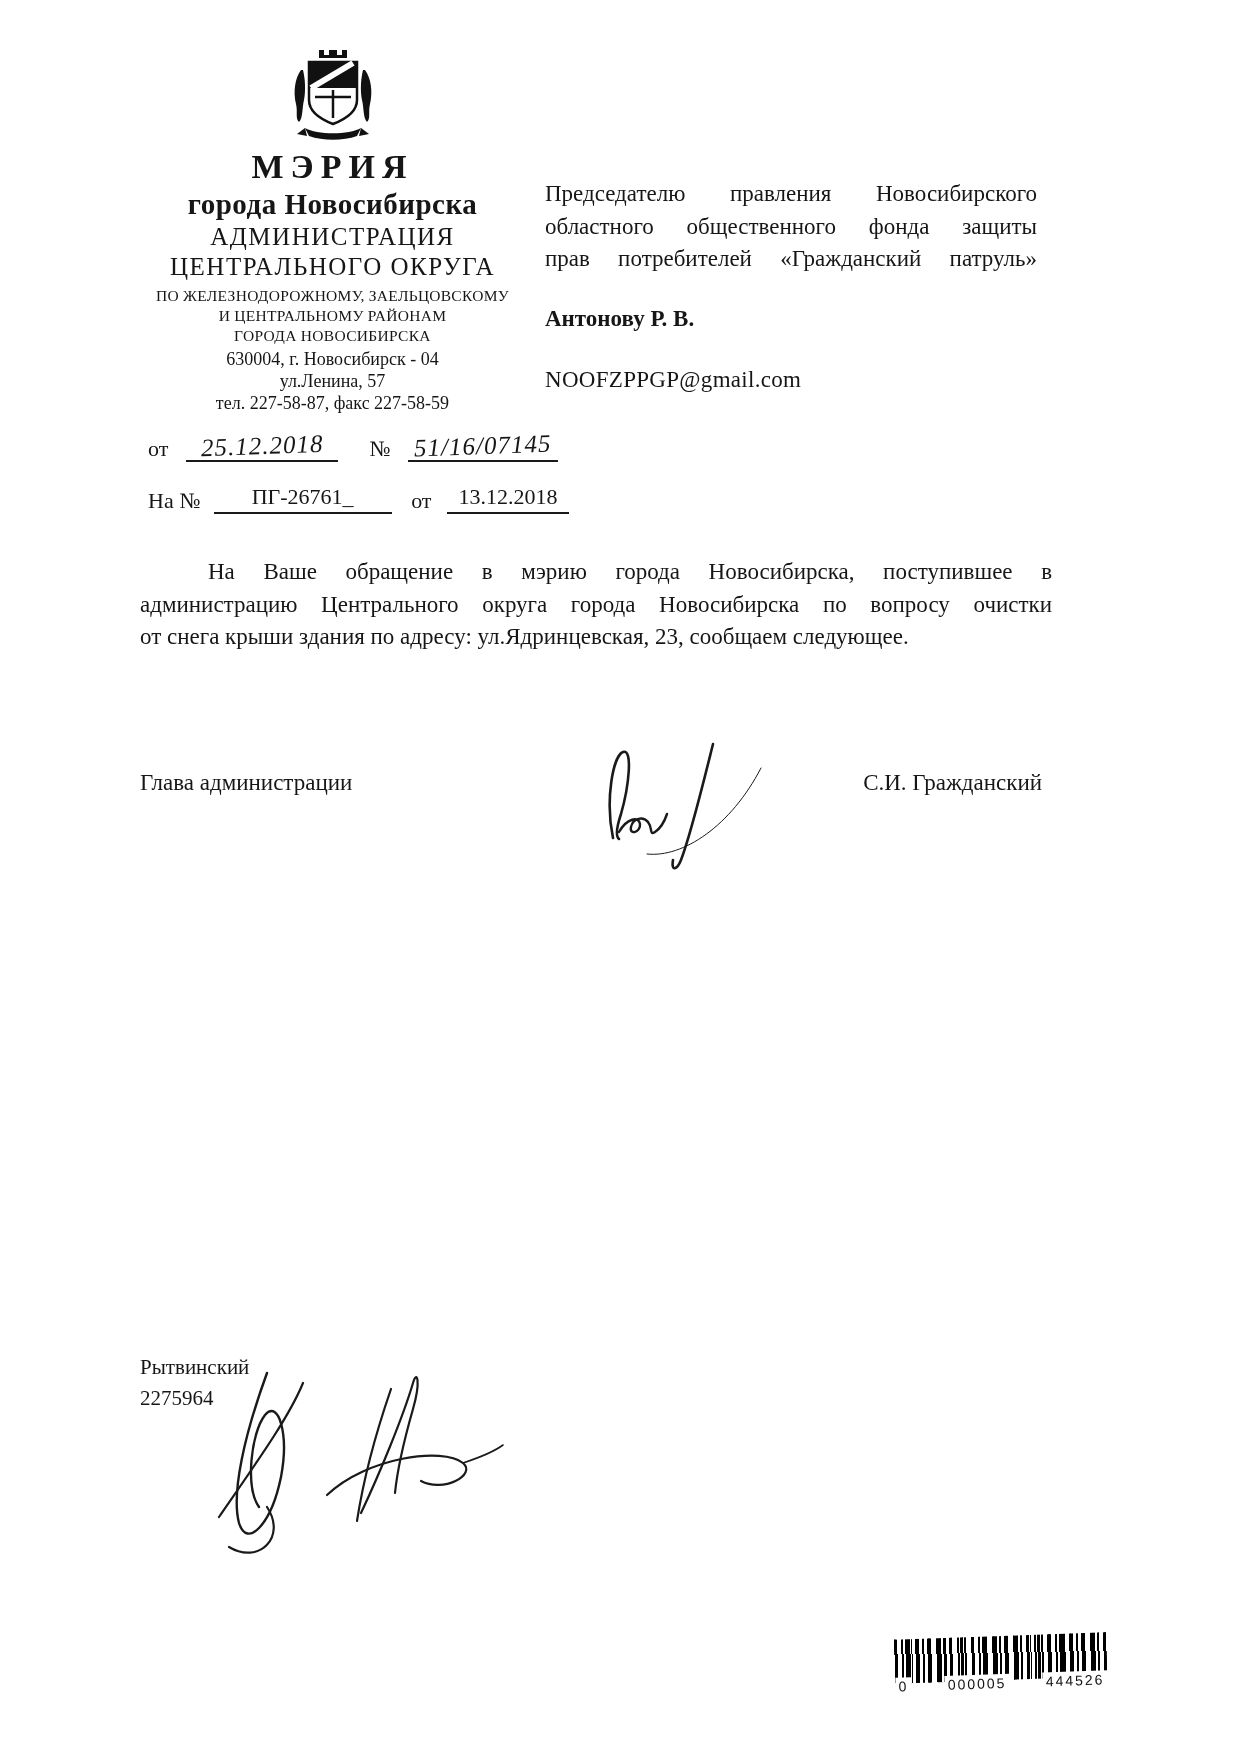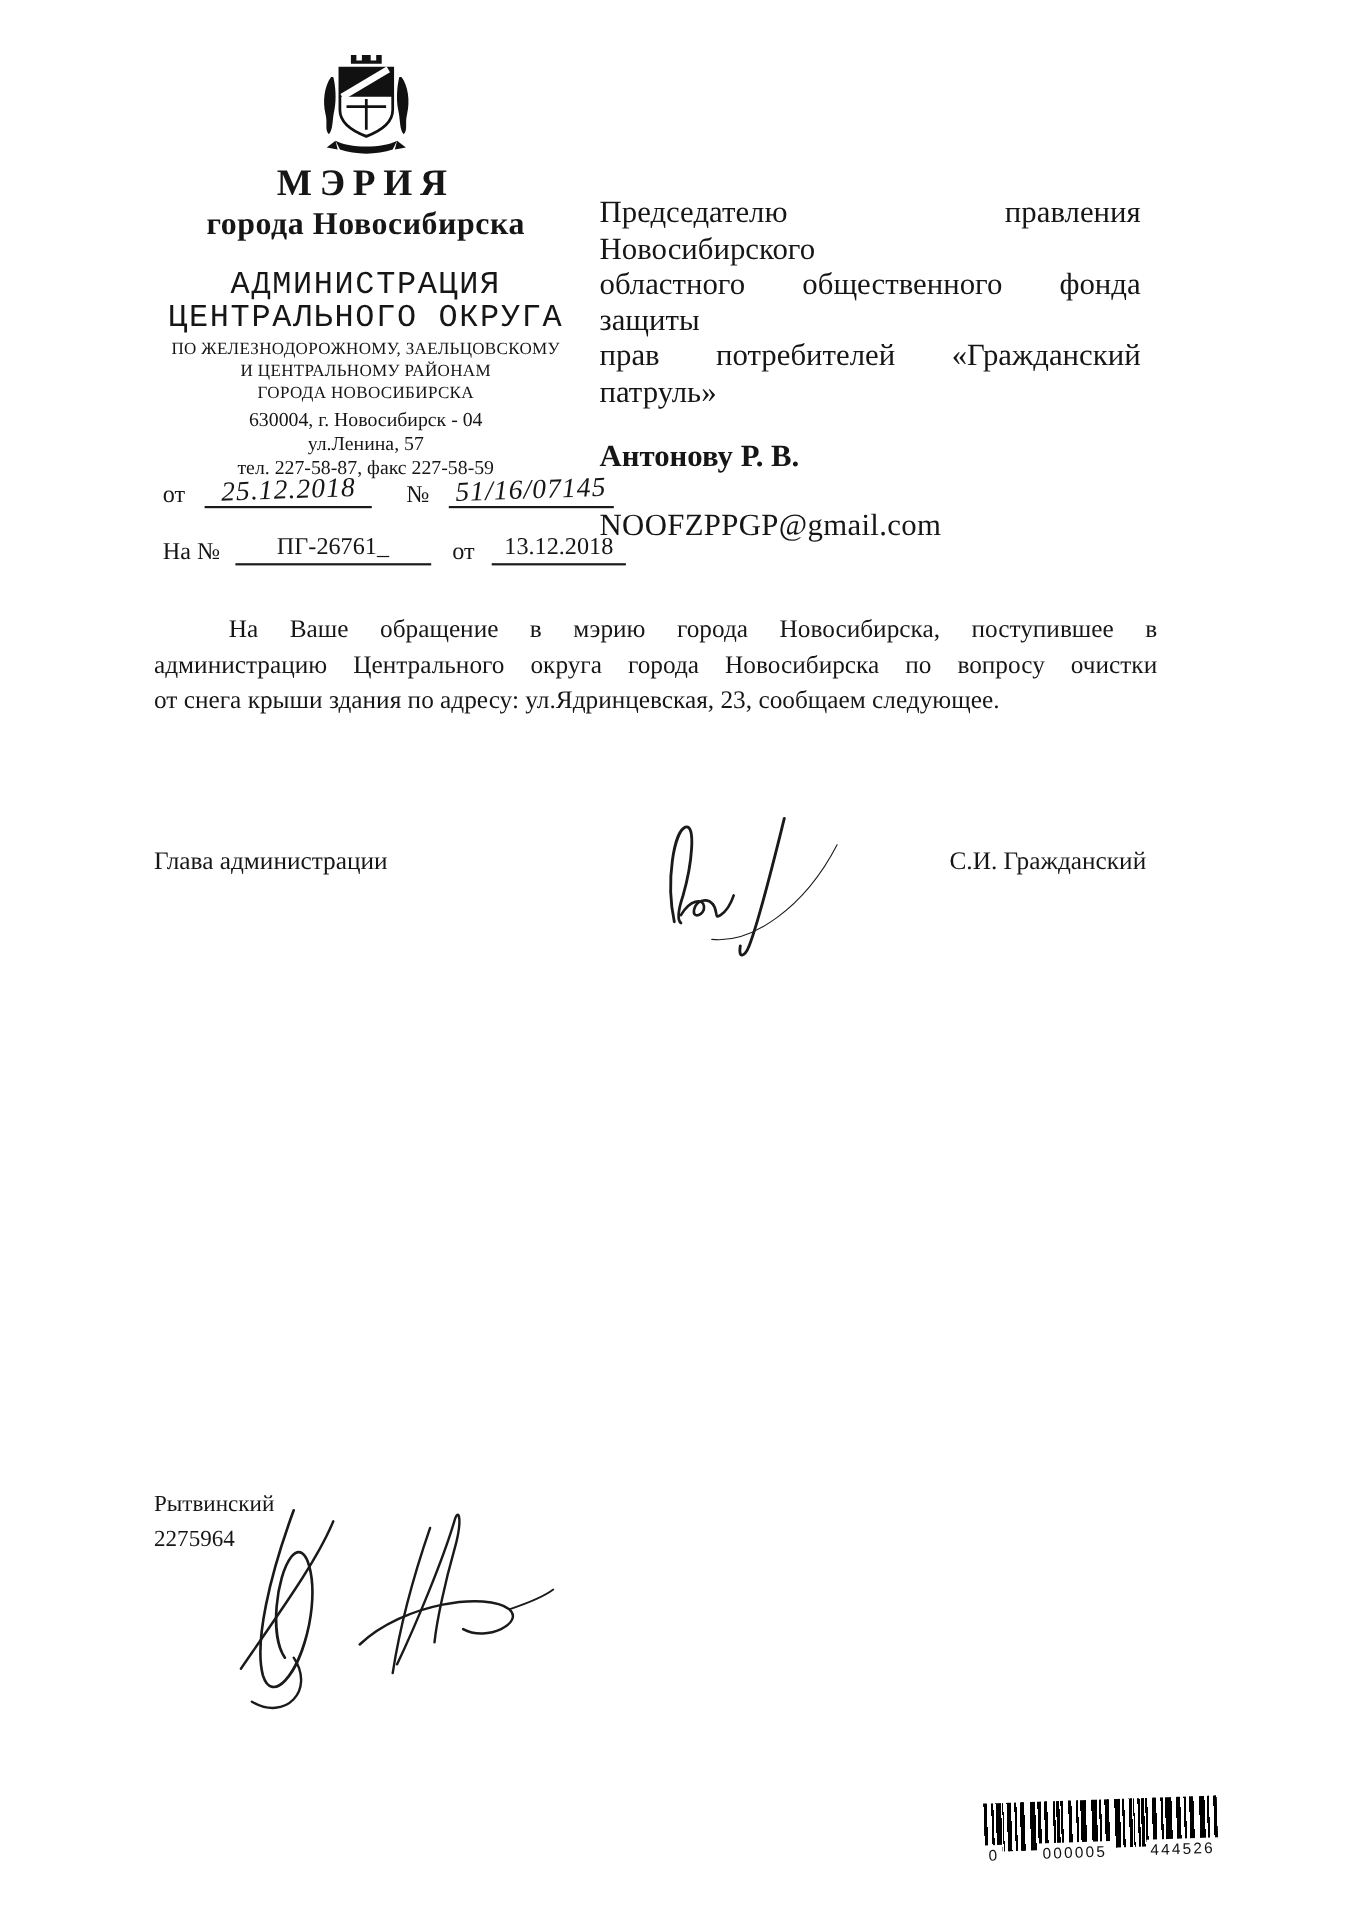--- a/index.html
+++ b/index.html
@@ -18,21 +18,21 @@
     text-align:center;
   }
   .coat{display:block;margin:0 auto 8px auto;}
   .org-title{
     font-size:34px;font-weight:bold;letter-spacing:7px;line-height:38px;
   }
   .org-subtitle{
     font-size:29px;font-weight:bold;line-height:36px;letter-spacing:0.5px;
   }
   .dept{
-    margin-top:22px;font-size:29px;line-height:30px;letter-spacing:1.5px;font-family:Liberation Mono, monospace;
+    font-size:25px;line-height:30px;letter-spacing:1.5px;
   }
   .districts{
     font-size:15.5px;line-height:20px;letter-spacing:0.3px;margin-top:4px;
   }
   .addr{
     font-family:Liberation Serif, serif;
     font-size:18px;line-height:22px;margin-top:2px;
   }
   
   .refrow{position:absolute;left:0;font-size:22px;}
@@ -45,21 +45,21 @@
   .hand{
     font-style:italic;
     font-size:25px;
     letter-spacing:1px;
     display:inline-block;
     transform:rotate(-2deg) translateY(1px);
   }
   
   .recipient{
     position:absolute;left:545px;top:178px;width:492px;
-    font-size:28px;line-height:32.5px;
+    font-size:23px;line-height:32.5px;
   }
   .recipient .name{margin-top:27px;font-weight:bold;}
   .recipient .email{margin-top:29px;letter-spacing:0.3px;}
   
   .body-text{
     position:absolute;left:140px;top:556px;width:912px;
     font-size:23px;line-height:32.5px;
   }
   .jline{text-align:justify;text-align-last:justify;}
   .jline.last{text-align-last:left;}

